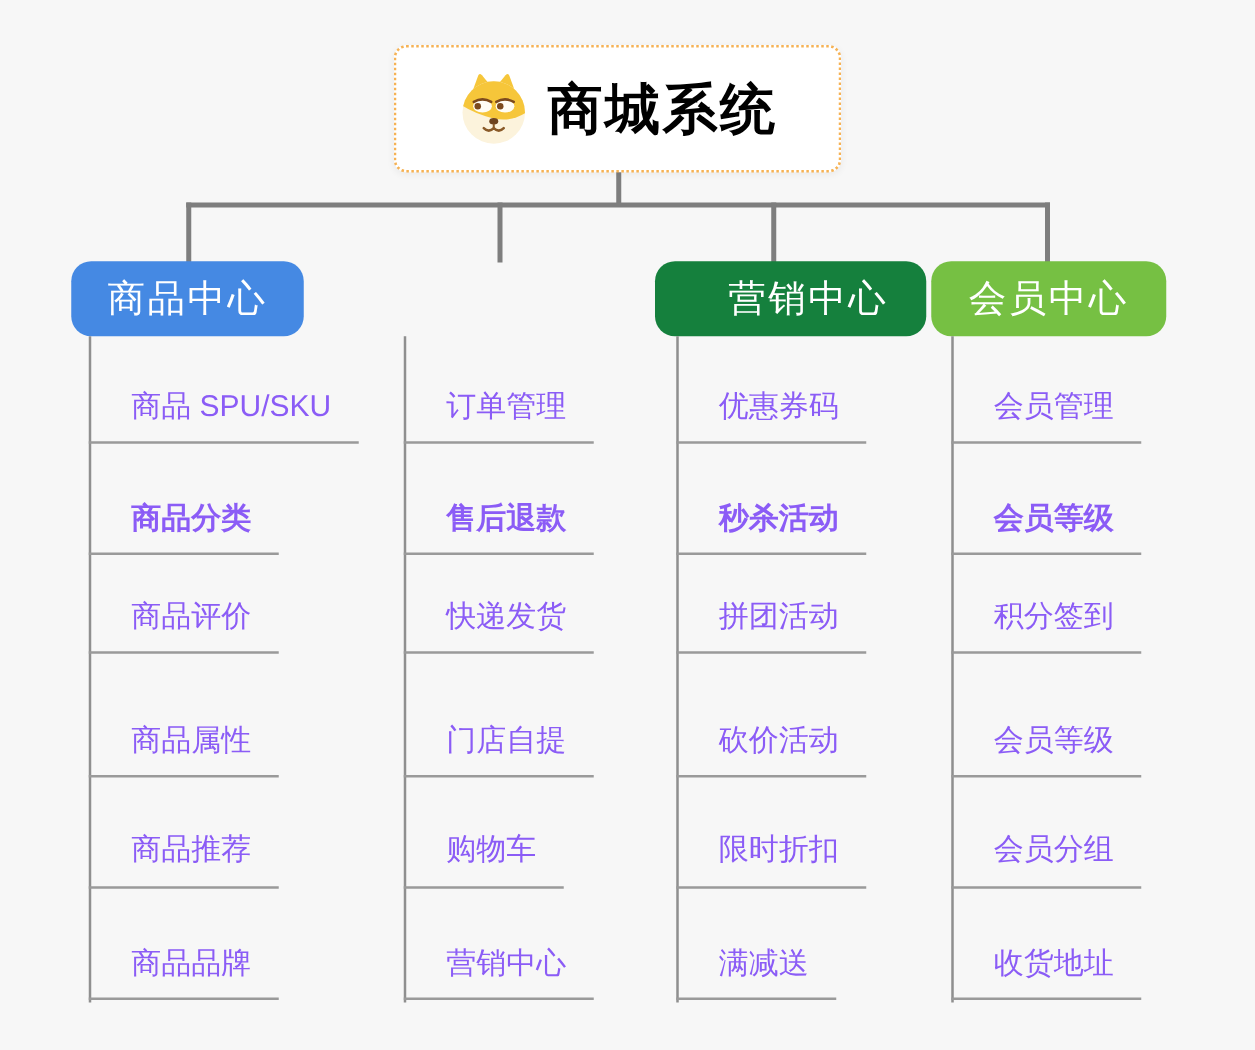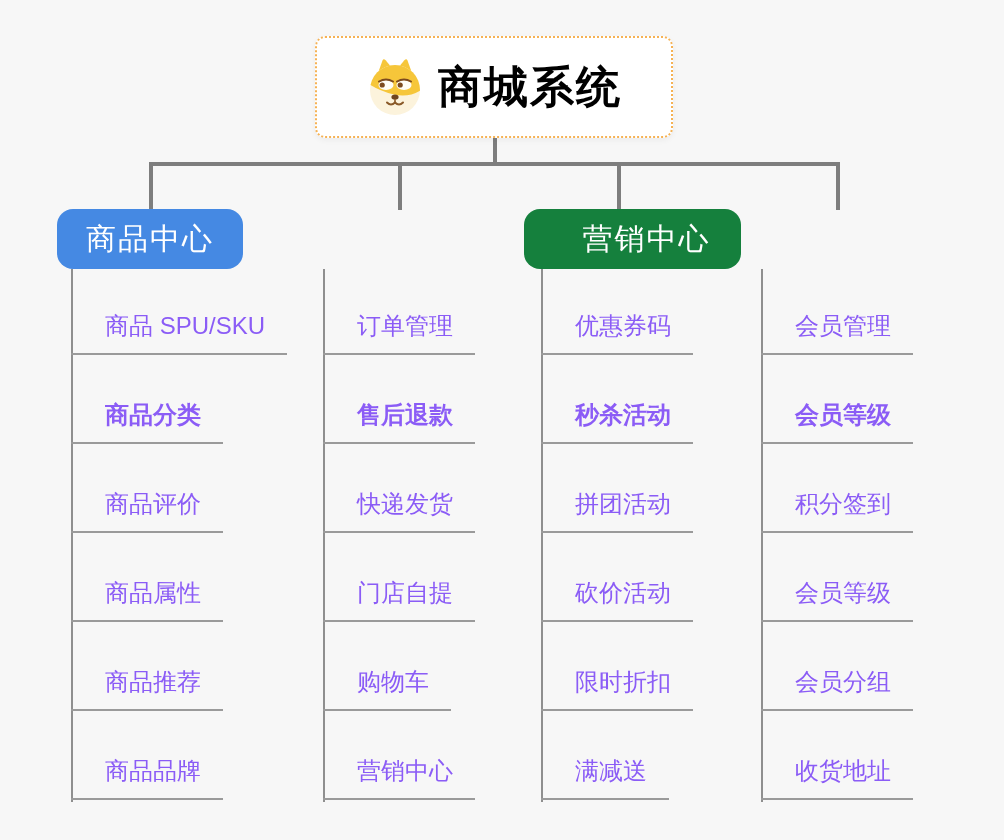--- a/index.html
+++ b/index.html
@@ -33,21 +33,21 @@
   .branch4{left:745px;width:188px;background:#76C043;}
   
   .col{position:absolute;top:269px;}
   .col1{left:71px;} .col2{left:323px;} .col3{left:541px;} .col4{left:761px;}
   .trunk{position:absolute;left:0;top:0;width:2px;height:533px;background:#8F8F8F;}
   .node{
     position:absolute;left:0;white-space:nowrap;
     font-size:24px;line-height:30px;color:#8b5cf6;
     padding:0 22px 12px 34px;border-bottom:2px solid #9A9A9A;
   }
-  .r0{top:42px;} .r1{top:131px;font-weight:bold;} .r2{top:220px;} .r3{top:309px;} .r4{top:398px;} .r5{top:487px;}
+  .r0{top:42px;} .r1{top:131px;font-weight:bold;} .r2{top:210px;} .r3{top:309px;} .r4{top:398px;font-family:Liberation Mono, monospace;} .r5{top:487px;}
 </style>
 </head>
 <body>
 
 <div class="canvas">
 
   <div class="line root-stem"></div>
   <div class="line hline"></div>
   <div class="line drop drop1"></div>
   <div class="line drop drop2"></div>
@@ -73,20 +73,21 @@
         <ellipse cx="29" cy="39" rx="3.6" ry="2.6" fill="#6E441F"></ellipse>
         <path d="M29 41.5 V44" stroke="#8A5A28" stroke-width="1.6" stroke-linecap="round"></path>
         <path d="M21 44.5 Q25 48.5 29 44.5 Q33 48.5 37 44.5" stroke="#8A5A28" stroke-width="2" fill="none" stroke-linecap="round"></path>
       </svg>
     </span>
     <span class="root-title">商城系统</span>
   </div>
 
   <div class="branch branch1" style="background: rgb(69, 137, 227);">商品中心</div>
   <div class="branch branch3" style="background: #15803d; padding-left: 28px;">营销中心</div>
+  <div class="branch branch4" style="background: rgb(118, 192, 67);">会员中心</div>
 
   <div class="col col1">
     <div class="trunk"></div>
     <div class="node r0">商品 SPU/SKU</div>
     <div class="node r1">商品分类</div>
     <div class="node r2">商品评价</div>
     <div class="node r3">商品属性</div>
     <div class="node r4">商品推荐</div>
     <div class="node r5">商品品牌</div>
   </div>

